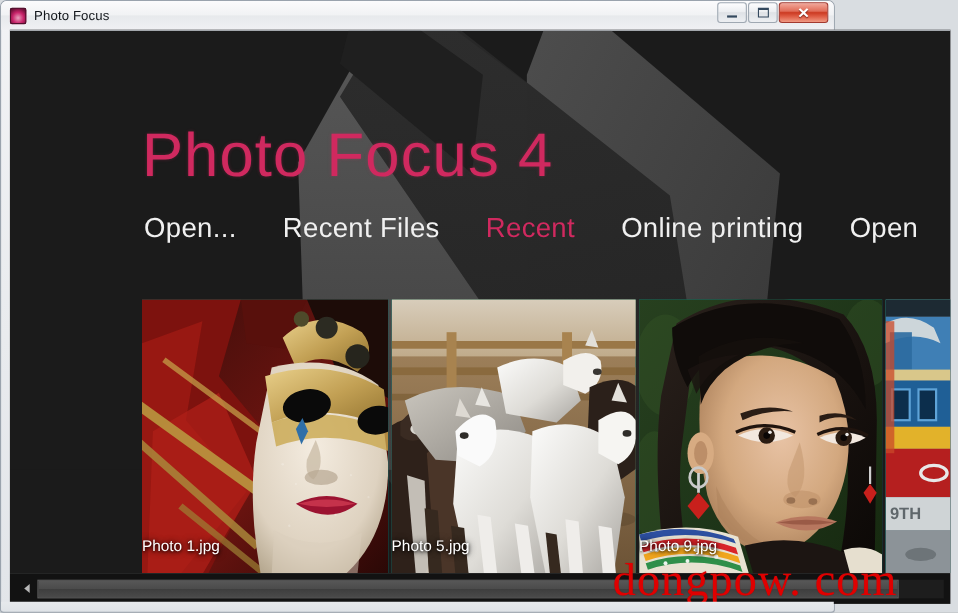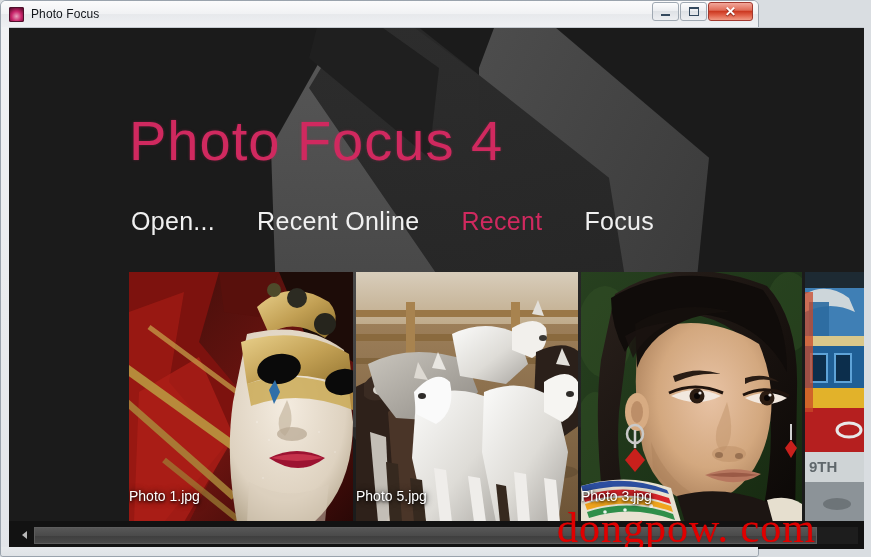--- a/index.html
+++ b/index.html
@@ -94,21 +94,20 @@
     white-space: nowrap;
     text-shadow: 0 0 3px rgba(208,41,95,.35);
     margin-top: 18px;
   }
 
   
   #main-menu {
     position: absolute; left: 122px; top: 165px;
     display: flex; align-items: baseline; gap: 42px;
     white-space: nowrap;
-    margin-top: 14px;
   }
   .menu-item {
     font-size: 25px; font-weight: 300;
     color: #f0f0f0;
     letter-spacing: .3px;
     cursor: pointer;
   }
   .menu-item.active { color: #d0295f; }
 
   
@@ -238,23 +237,24 @@
 
       <path d="M 318 -40 L 430 40 L 420 130 L 300 30 Z" fill="#1f1f1f"></path>
 
       <rect x="0" y="400" width="855" height="94" fill="#1b1b1b" opacity=".55"></rect>
     </svg>
 
     <div id="brand-title">Photo Focus 4</div>
 
     <nav id="main-menu">
       <div class="menu-item">Open...</div>
-      <div class="menu-item">Recent Online</div>
+      <div class="menu-item">Recent Files</div>
       <div class="menu-item active">Recent</div>
-      <div class="menu-item">Focus</div>
+      <div class="menu-item">Online printing</div>
+      <div class="menu-item">Open</div>
     </nav>
 
     <div id="thumb-strip">
 
       <div class="thumb" id="thumb-1">
         <svg class="art" viewBox="0 0 224 250" preserveAspectRatio="xMidYMid slice">
           <defs>
             <linearGradient id="m-bg" x1="0" y1="0" x2="1" y2="1">
               <stop offset="0%" stop-color="#3a0d0a"></stop>
               <stop offset="55%" stop-color="#6d1410"></stop>
@@ -480,21 +480,21 @@
             <circle cx="16" cy="228" r="2"></circle>
               <circle cx="34" cy="224" r="2"></circle>
             <circle cx="52" cy="228" r="2"></circle>
               <circle cx="70" cy="234" r="2"></circle>
             <circle cx="24" cy="240" r="1.8"></circle>
               <circle cx="44" cy="238" r="1.8"></circle>
           </g>
           <path d="M96 224 Q140 212 186 230 L196 250 L104 250 Z" fill="#1c1512"></path>
           <path d="M186 228 Q206 222 221 232 L221 250 L192 250 Z" fill="#e6dfcf"></path>
         </svg>
-        <div class="thumb-label">Photo 3.jpg</div>
+        <div class="thumb-label">Photo 9.jpg</div>
       </div>
 
       <div class="thumb" id="thumb-4">
         <svg class="art" viewBox="0 0 62 250" preserveAspectRatio="xMidYMid slice">
           <rect width="62" height="250" fill="#7f8f96"></rect>
           <rect width="62" height="16" fill="#1d2a33"></rect>
           <rect y="16" width="62" height="50" fill="#3f7fb5"></rect>
           <path d="M0 22 Q22 10 44 26 L50 40 Q26 28 0 40 Z" fill="#cdd6da"></path>
           <rect x="4" y="30" width="20" height="34" fill="#2c6ba0" opacity=".9"></rect>
           <rect y="64" width="62" height="10" fill="#d9c78a"></rect>

